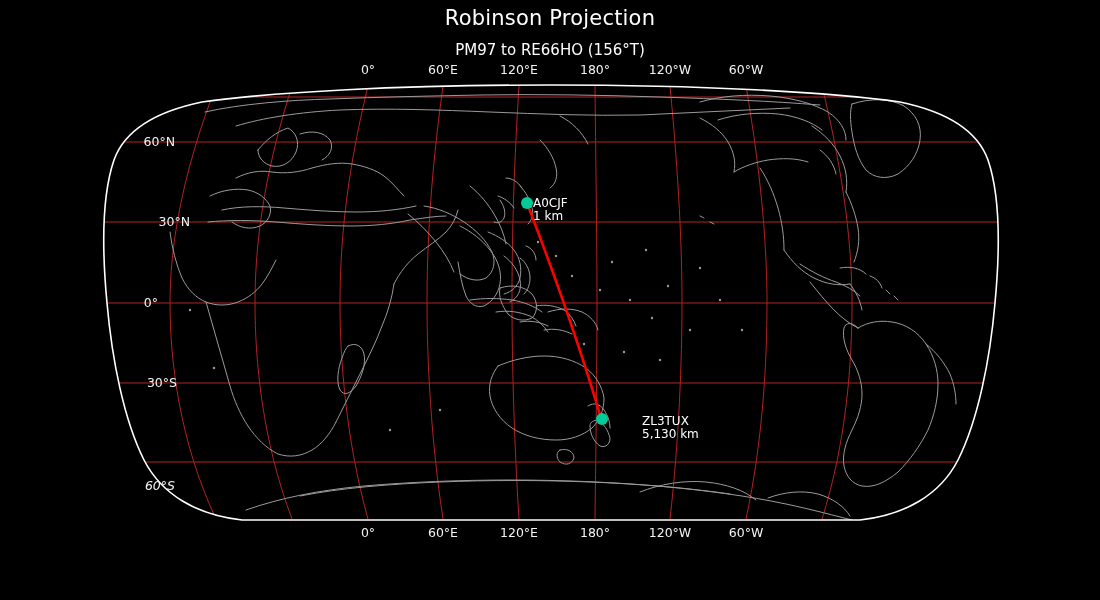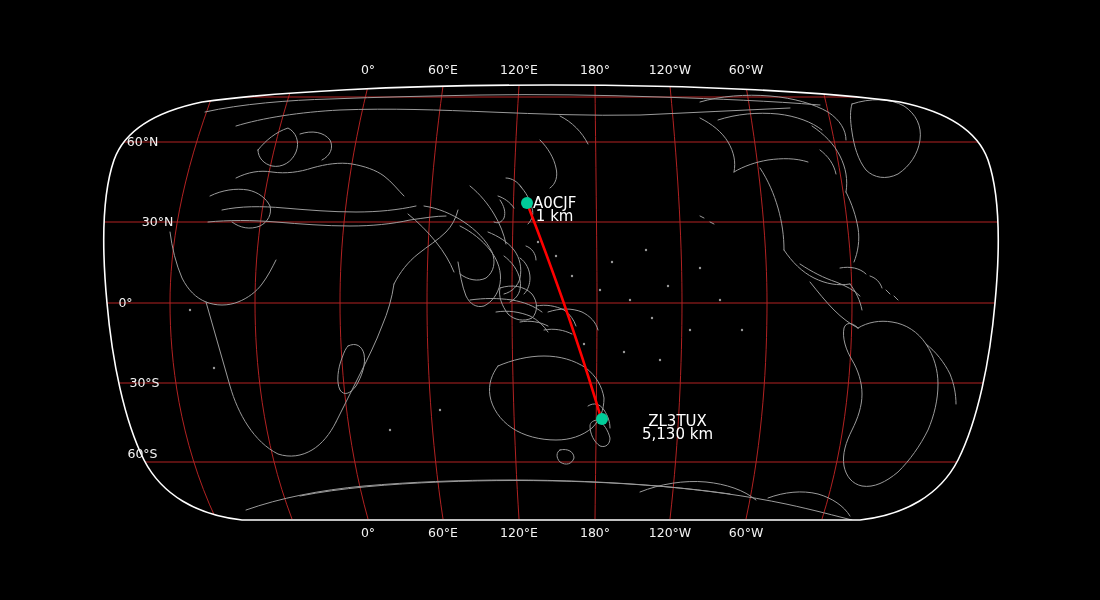--- a/index.html
+++ b/index.html
@@ -15,34 +15,36 @@
     color:#ffffff;font-size:15px;font-family:"DejaVu Sans",sans-serif;
   }
   .axlabel{
     position:absolute;color:#f2f2f2;font-size:12.5px;
     font-family:"DejaVu Sans",sans-serif;white-space:nowrap;
     text-align:center;
   }
   .latlabel{
     position:absolute;color:#f2f2f2;font-size:12.5px;
     font-family:"DejaVu Sans",sans-serif;white-space:nowrap;
-    text-align:center;
+    text-align:right;
   }
   .stnlabel{
-    position:absolute;color:#ffffff;font-size:15px;
-    font-family:"DejaVu Sans",sans-serif;white-space:nowrap;line-height:12.5px;text-align:center;
+    position:absolute;color:#ffffff;font-size:12px;
+    font-family:"DejaVu Sans",sans-serif;white-space:nowrap;line-height:12.5px;
   }
   svg{display:block;}
   .mapsvg{position:absolute;left:0;top:0;}
 </style>
 </head>
 <body>
 
 <div id="stage">
 
+  <div class="title">Robinson Projection</div>
+  <div class="subtitle">PM97 to RE66HO (156°T)</div>
 
   <svg class="mapsvg" width="1100" height="600" viewBox="0 0 1100 600">
     <defs>
       <clipPath id="robclip">
         <path d="M551,85
                  C 700,85 830,92 900,102
                  C 948,112 978,132 988,160
                  C 1000,195 1000,250 995,303
                  C 990,360 978,420 958,460
                  C 940,495 905,515 860,520
@@ -261,21 +263,21 @@
   <div class="axlabel" style="left:413px;top:525px;width:60px;">60°E</div>
   <div class="axlabel" style="left:486px;top:525px;width:66px;">120°E</div>
   <div class="axlabel" style="left:565px;top:525px;width:60px;">180°</div>
   <div class="axlabel" style="left:637px;top:525px;width:66px;">120°W</div>
   <div class="axlabel" style="left:716px;top:525px;width:60px;">60°W</div>
 
   <div class="latlabel" style="left:110px;top:134px;width:65px;">60°N</div>
   <div class="latlabel" style="left:105px;top:214px;width:65px;padding-left:20px;">30°N</div>
   <div class="latlabel" style="left:93px;top:295px;width:65px;">0°</div>
   <div class="latlabel" style="left:112px;top:375px;width:65px;">30°S</div>
-  <div class="latlabel" style="left:110px;top:446px;width:65px;">60°S</div>
+  <div class="latlabel" style="left:110px;top:478px;width:65px;font-style:italic;">60°S</div>
 
   <div class="stnlabel" style="left:533px;top:197px;">
     <div>A0CJF</div>
     <div>1 km</div>
   </div>
 
   <div class="stnlabel" style="left:642px;top:415px;">
     <div>ZL3TUX</div>
     <div>5,130 km</div>
   </div>

